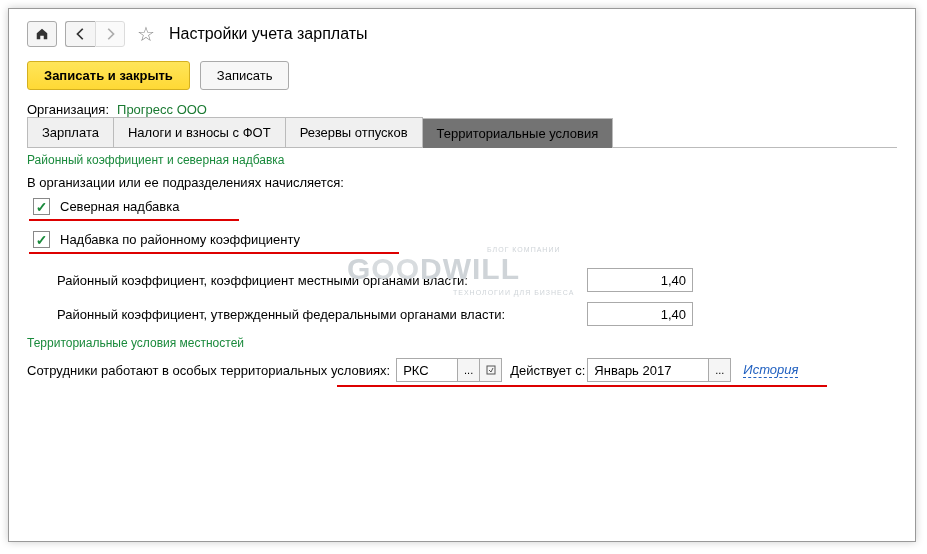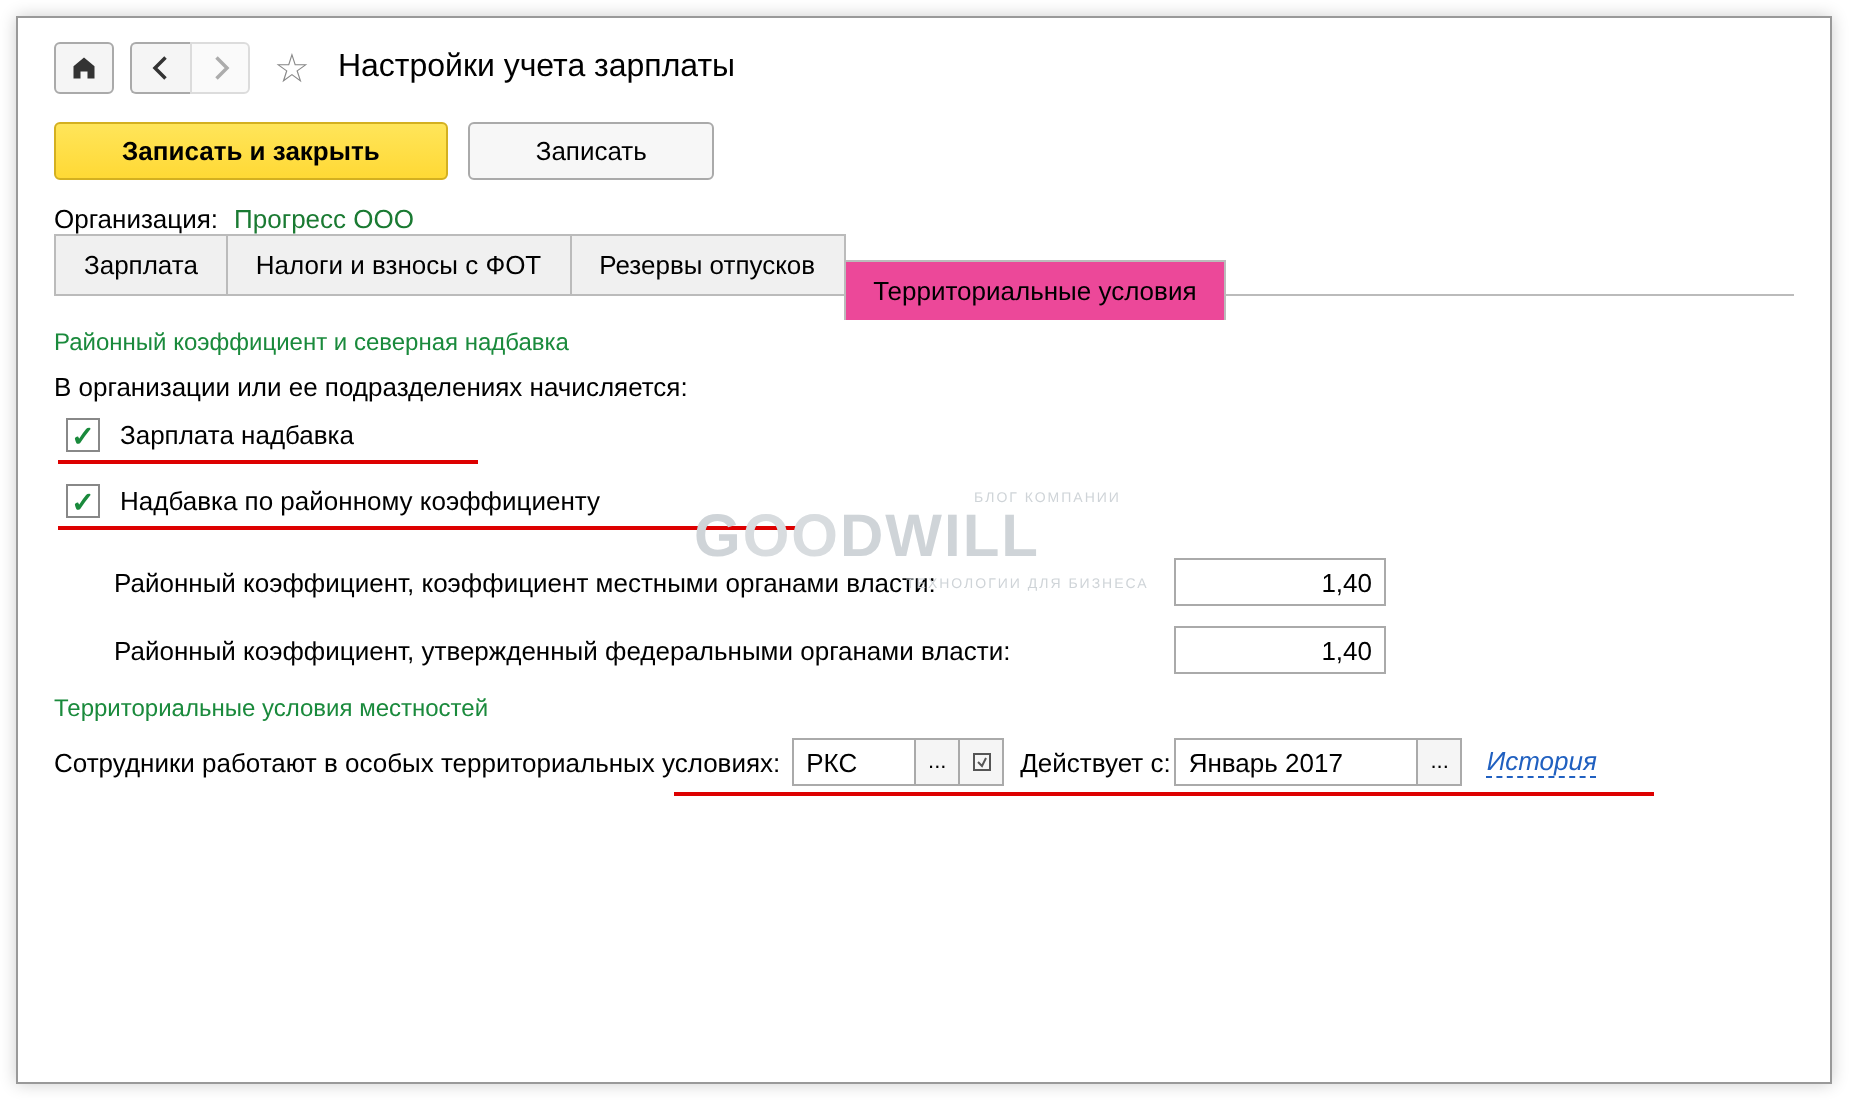--- a/index.html
+++ b/index.html
@@ -39,21 +39,21 @@
     .nav-pair .nav-btn:first-child { border-radius: 3px 0 0 3px; border-right: none; }
     .nav-pair .nav-btn:last-child { border-radius: 0 3px 3px 0; }
     .star-icon { font-size: 20px; color: #888; margin-left: 4px; margin-right: 6px; }
     .page-title { font-size: 16px; font-weight: 400; }
     .action-row {
       display: flex;
       gap: 10px;
       margin-bottom: 12px;
     }
     .btn {
-      padding: 6px 33px;
+      padding: 6px 16px;
       border: 1px solid #aaa;
       border-radius: 3px;
       background: #f7f7f7;
       cursor: pointer;
       font-size: 13px;
     }
     .btn-primary {
       background: linear-gradient(#ffe55a, #ffd935);
       border-color: #d4b020;
       font-weight: bold;
@@ -61,34 +61,34 @@
     .org-row {
       display: flex;
       gap: 8px;
       margin-bottom: 0;
       align-items: flex-end;
     }
     .org-value { color: #1a7a32; }
     .tabs {
       display: flex;
       border-bottom: 1px solid #bbb;
-      margin-bottom: 16px;
+      margin-bottom: 5px;
     }
     .tab {
       padding: 7px 14px;
       border: 1px solid #bbb;
       border-bottom: none;
       background: #f0f0f0;
       cursor: pointer;
       margin-right: -1px;
       position: relative;
     }
     .tab.active {
-      background: #ec4899;
-      top: 13px;
+      background: #737373;
+      top: 1px;
     }
     .section-title {
       color: #1a8a3c;
       font-size: 12px;
       margin-bottom: 8px;
     }
     .sub-label { margin-bottom: 8px; }
     .check-row {
       display: flex;
       align-items: center;
@@ -262,21 +262,21 @@
     <div class="tab">Резервы отпусков</div>
     <div class="tab active">Территориальные условия</div>
   </div>
 
   <div>
     <div class="section-title">Районный коэффициент и северная надбавка</div>
     <div class="sub-label">В организации или ее подразделениях начисляется:</div>
 
     <div class="check-row">
       <span class="check-box">✓</span>
-      <span>Зарплата надбавка</span>
+      <span>Северная надбавка</span>
     </div>
     <div class="underline-red underline1"></div>
 
     <div class="check-row">
       <span class="check-box">✓</span>
       <span>Надбавка по районному коэффициенту</span>
     </div>
     <div class="underline-red underline2"></div>
 
     <div class="coef-row">

